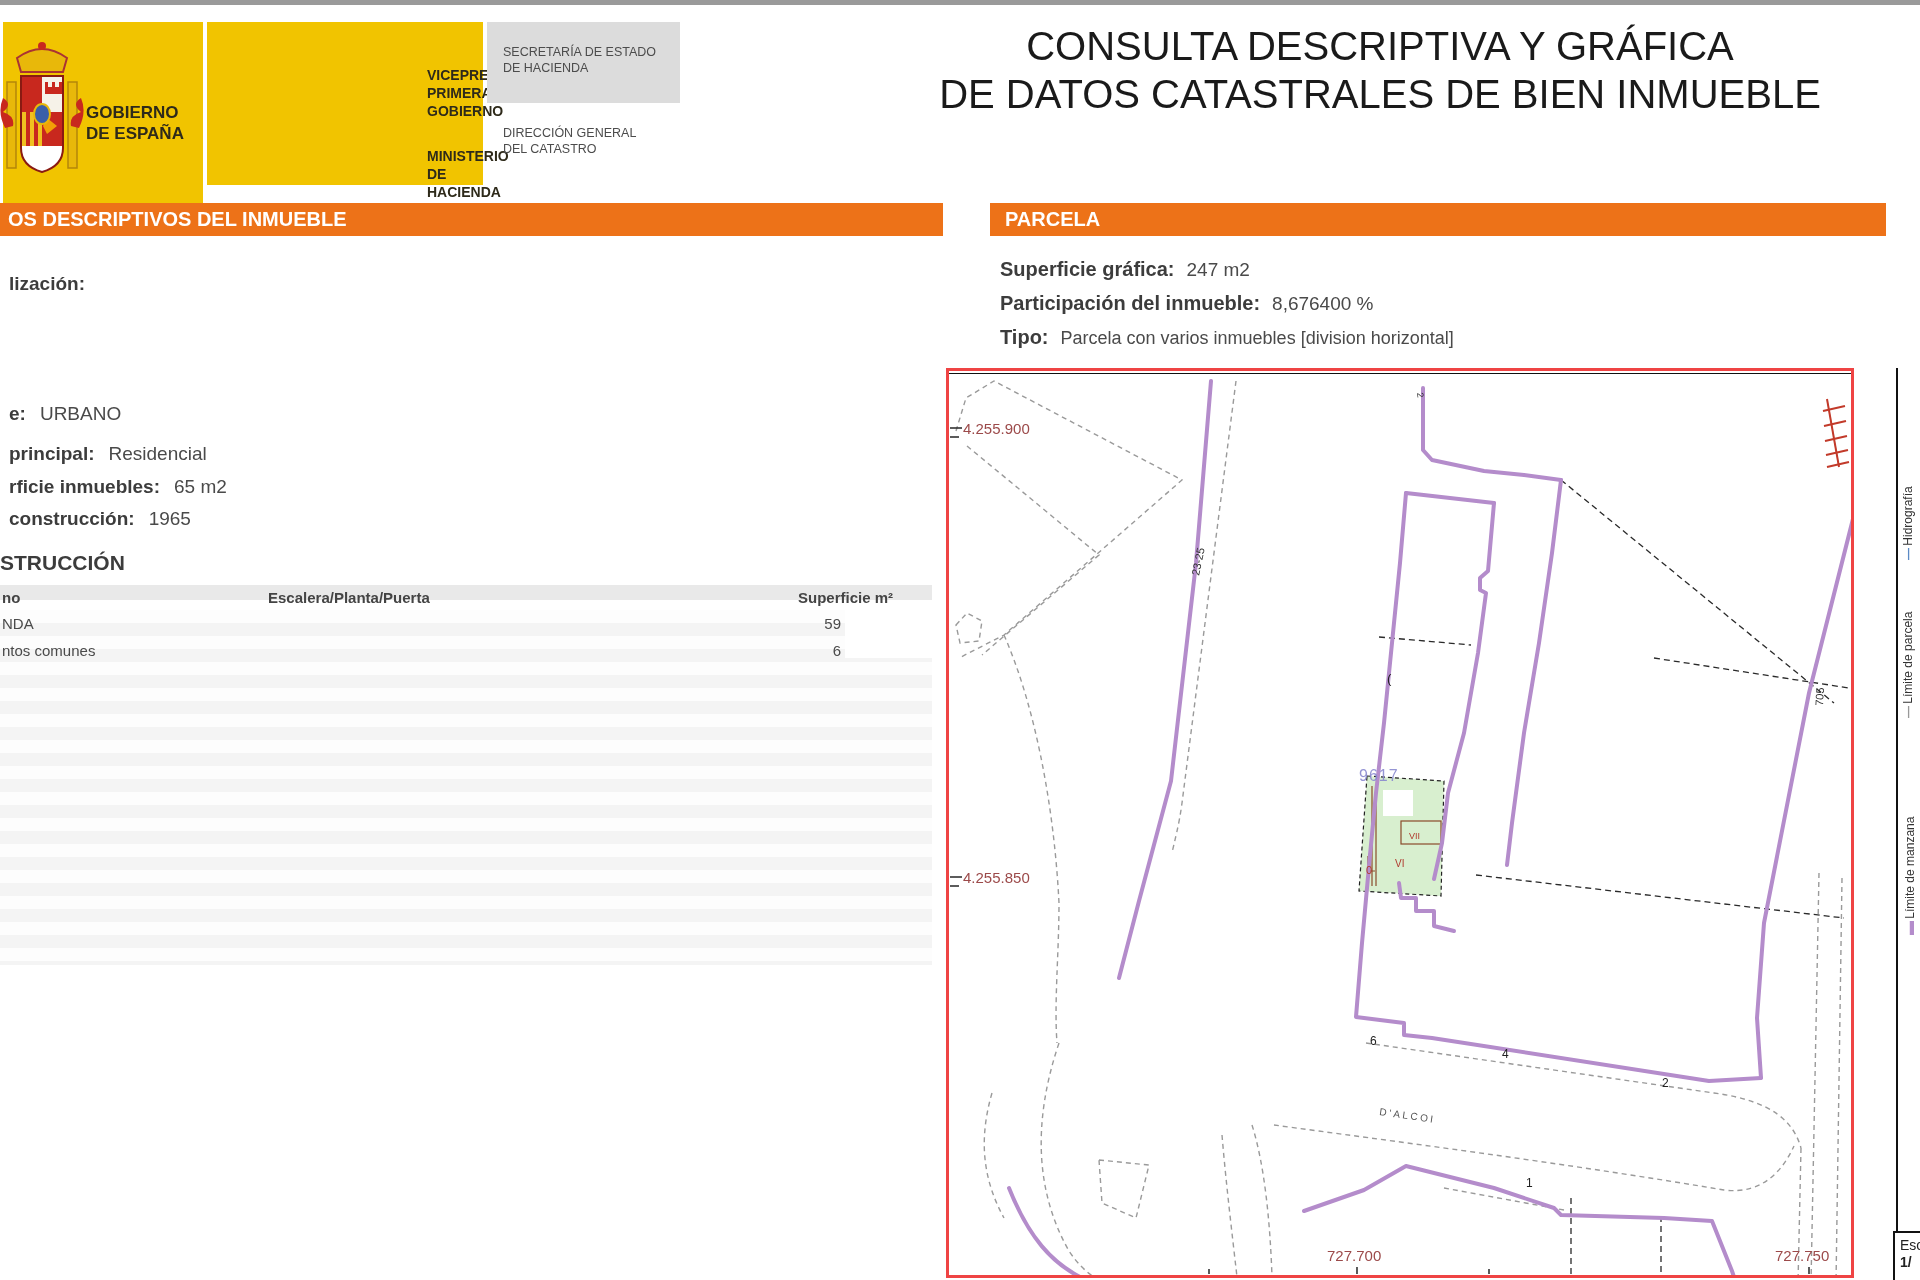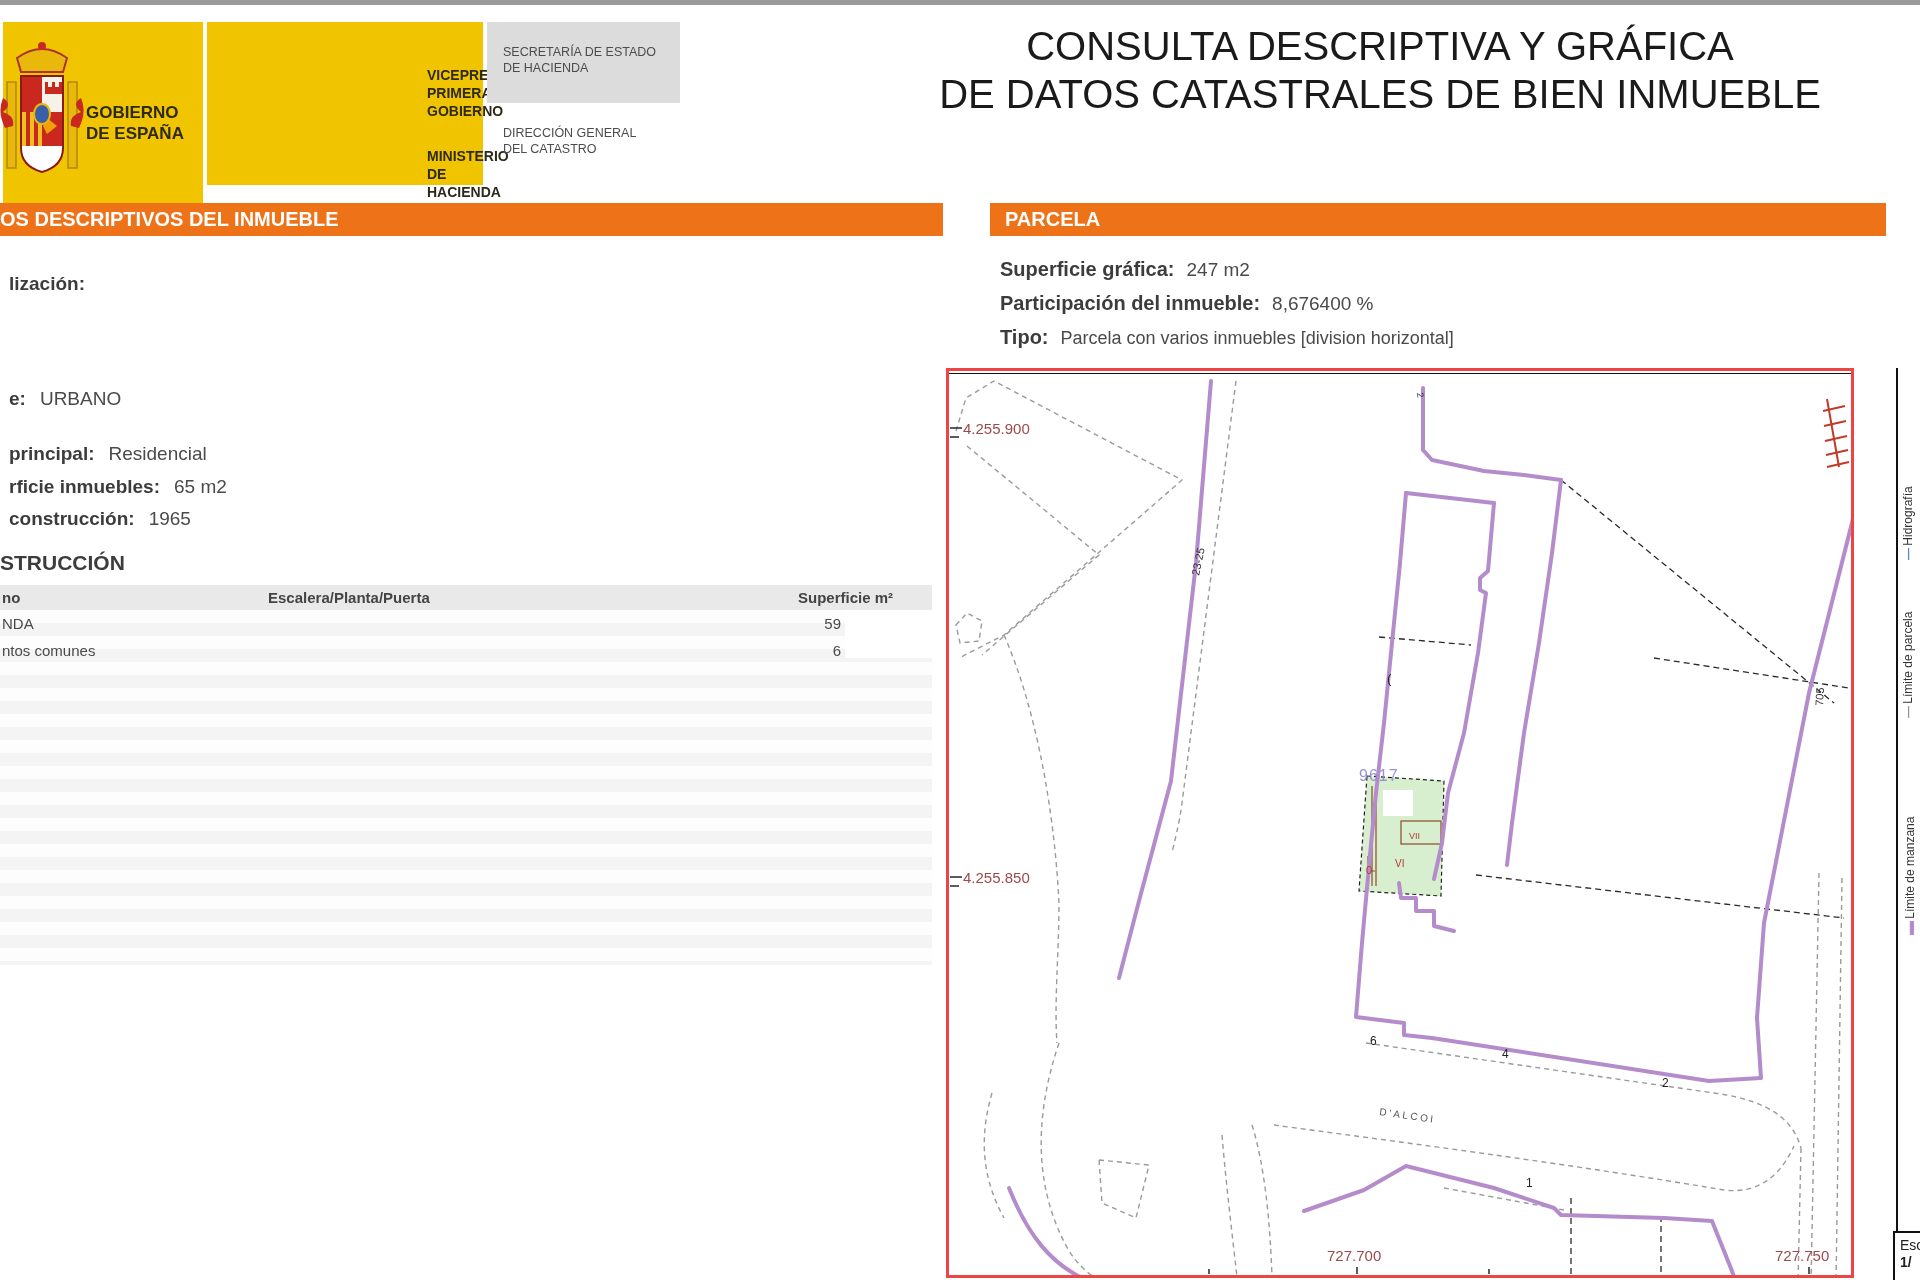--- a/index.html
+++ b/index.html
@@ -15,32 +15,32 @@
   .gob-txt{left:83px;top:80px;font-size:17px;font-weight:bold;color:#2e2a1a;line-height:21px;}
   .vice-txt{left:220px;top:44px;font-size:14px;font-weight:bold;color:#2e2a1a;line-height:18px;}
   .min-txt{left:220px;top:125px;font-size:14px;font-weight:bold;color:#2e2a1a;line-height:18px;}
   .sec-txt{left:503px;top:44px;font-size:12.5px;color:#4c4c4c;line-height:16px;}
   .dgc-txt{left:503px;top:125px;font-size:12.5px;color:#4c4c4c;line-height:16px;}
   .main-title{left:860px;top:22px;width:1040px;text-align:center;font-size:40px;font-weight:normal;
     color:#1a1a1a;line-height:48px;letter-spacing:0px;}
   
   .obar{background:#ed7218;color:#fff;font-size:20px;font-weight:bold;height:33px;line-height:33px;}
   .obar1{left:0;top:203px;width:943px;}
-  .obar1 span{padding-left:0;}
+  .obar1 span{padding-left:8px;}
   .obar2{left:990px;top:203px;width:896px;}
   .obar2 span{padding-left:15px;}
   
   .fline{left:0;font-size:19px;white-space:nowrap;margin-left:9px;}
   .flabel{font-weight:bold;color:#3c3c3c;}
   .fvalue{color:#4a4a4a;margin-left:14px;}
   .heading2{left:0;top:551px;font-size:21px;font-weight:bold;color:#3c3c3c;}
   
   .tblbg{left:0;top:610px;width:932px;height:355px;
     background:repeating-linear-gradient(180deg,#fdfdfd 0 13px,#f4f4f4 13px 26px);}
-  .tblhead{left:0;top:585px;width:932px;height:25px;background:#e9e9e9;font-size:15px;
+  .tblhead{left:0;top:585px;width:932px;height:15px;background:#e9e9e9;font-size:15px;
     font-weight:bold;color:#444;}
   .th1{position:absolute;left:2px;top:4px;}
   .th2{position:absolute;left:268px;top:4px;}
   .th3{position:absolute;left:740px;top:4px;width:153px;text-align:right;}
   .trow{left:0;width:932px;height:26px;font-size:15px;color:#4a4a4a;}
   .td1{position:absolute;left:2px;top:4px;}
   .td3{position:absolute;left:700px;top:4px;width:141px;text-align:right;}
   .wpatch{left:845px;top:606px;width:92px;height:52px;background:#fff;}
   
   .pline{left:1000px;font-size:20px;white-space:nowrap;}
@@ -120,21 +120,21 @@
   <div>DE DATOS CATASTRALES DE BIEN INMUEBLE</div>
 </div>
 
 <div class="abs obar obar1">
   <span>OS DESCRIPTIVOS DEL INMUEBLE</span>
 </div>
 
 <div class="abs fline" style="top:273px;">
   <span class="flabel">lización:</span>
 </div>
-<div class="abs fline" style="top:388px;">
+<div class="abs fline" style="top:403px;">
   <span class="flabel">e:</span><span class="fvalue">URBANO</span>
 </div>
 <div class="abs fline" style="top:443px;">
   <span class="flabel">principal:</span><span class="fvalue">Residencial</span>
 </div>
 <div class="abs fline" style="top:476px;">
   <span class="flabel">rficie inmuebles:</span><span class="fvalue">65 m2</span>
 </div>
 <div class="abs fline" style="top:508px;">
   <span class="flabel">construcción:</span><span class="fvalue">1965</span>

